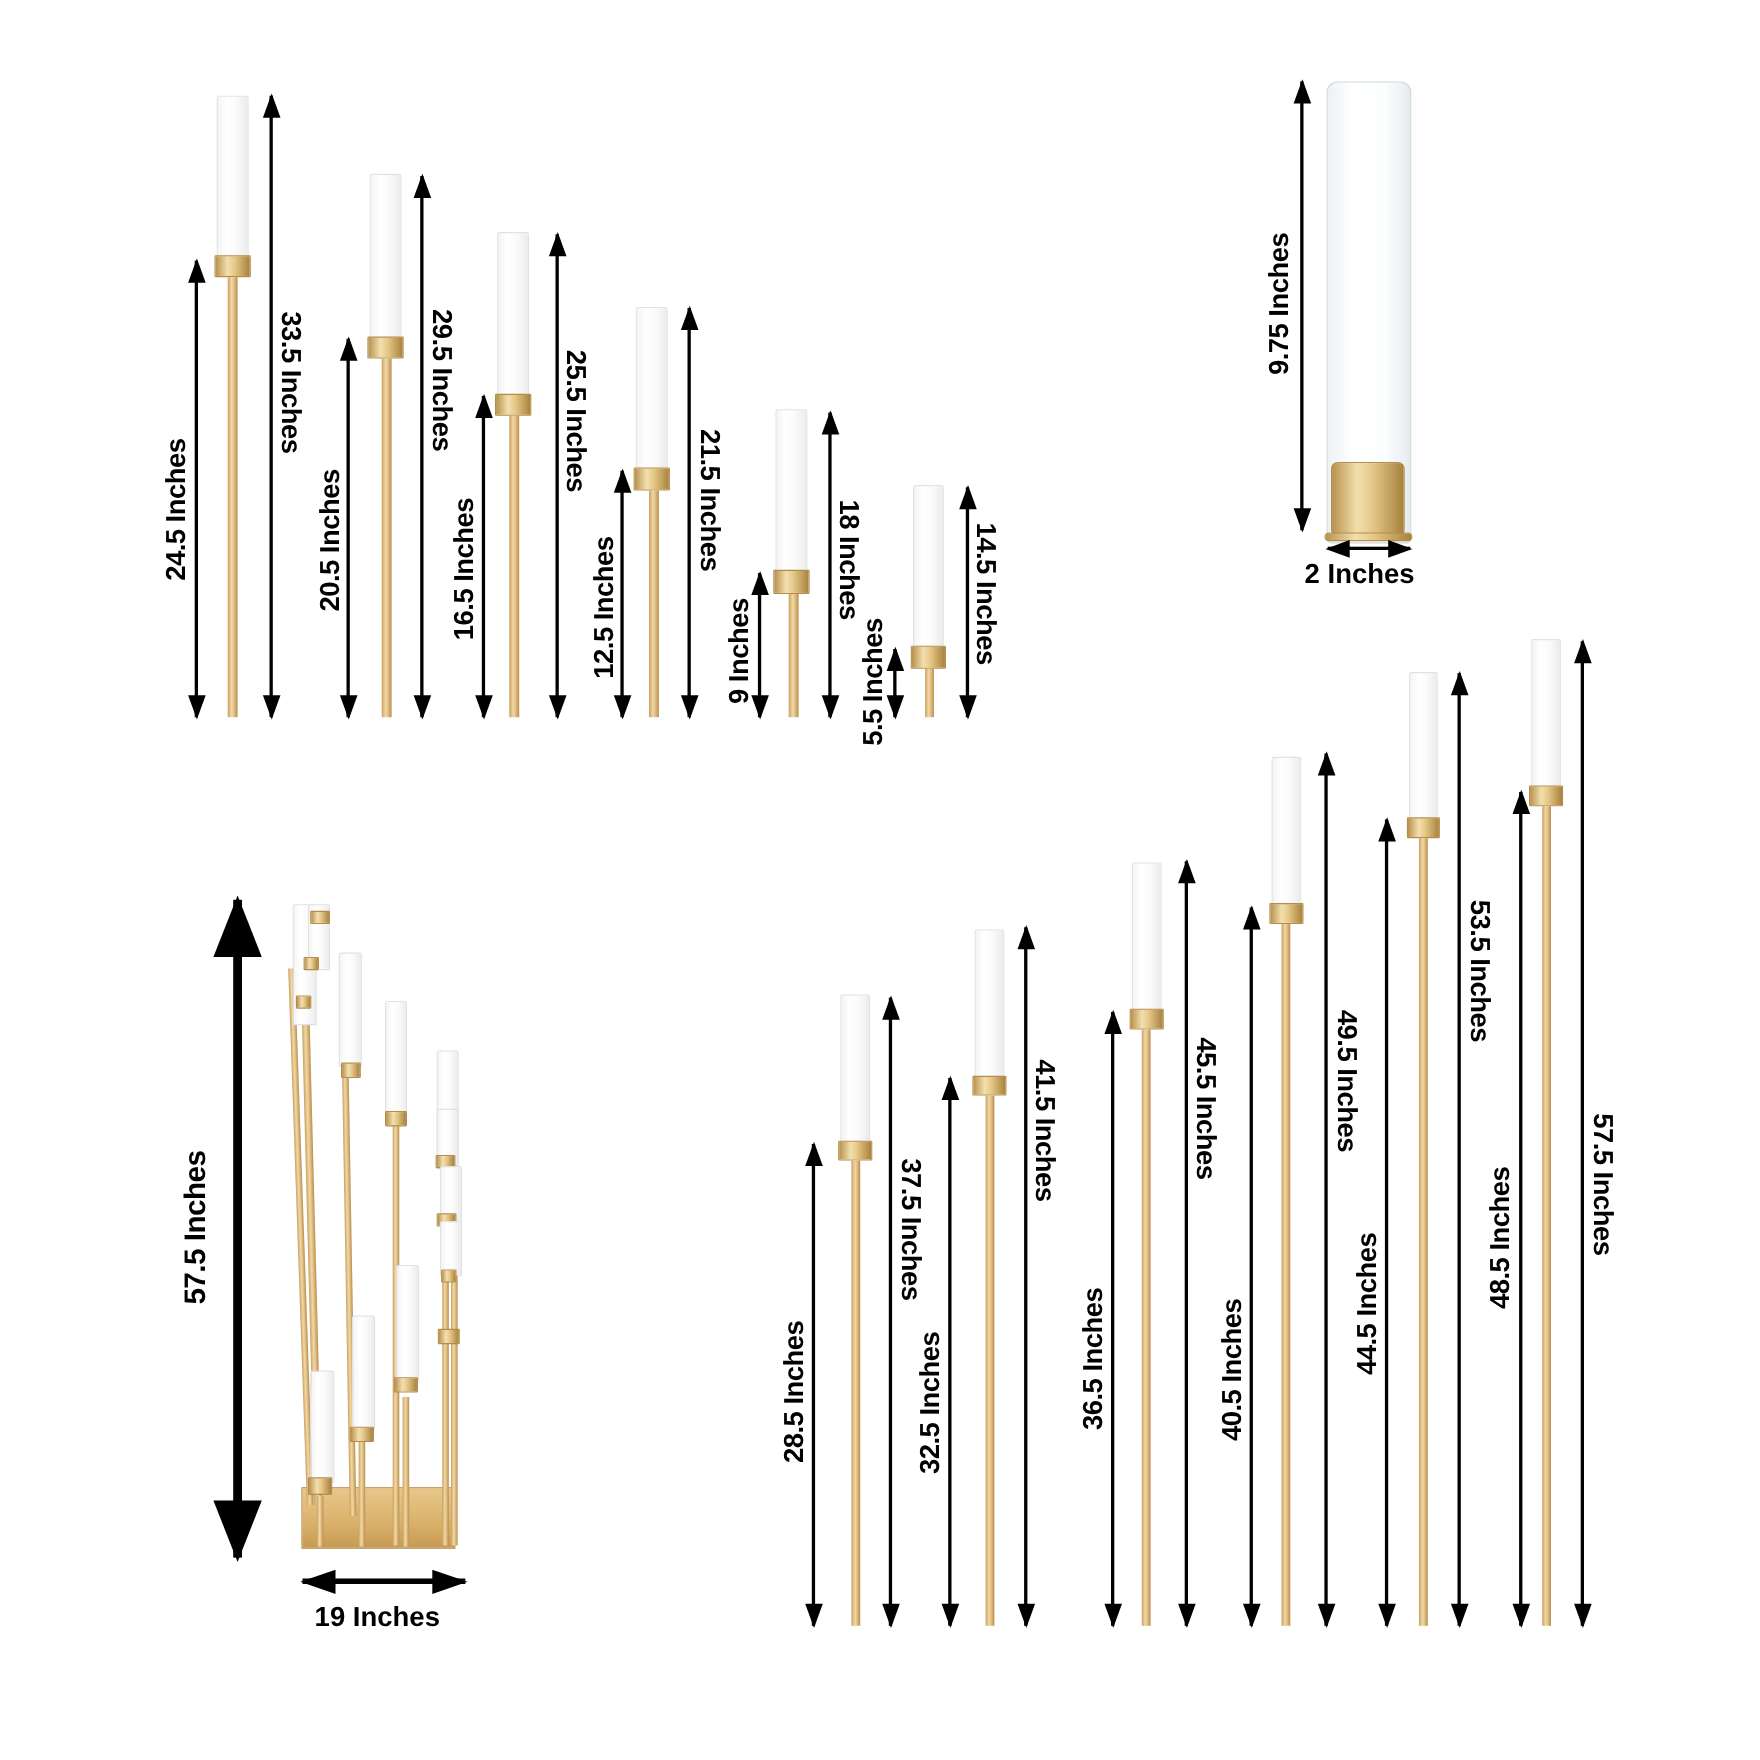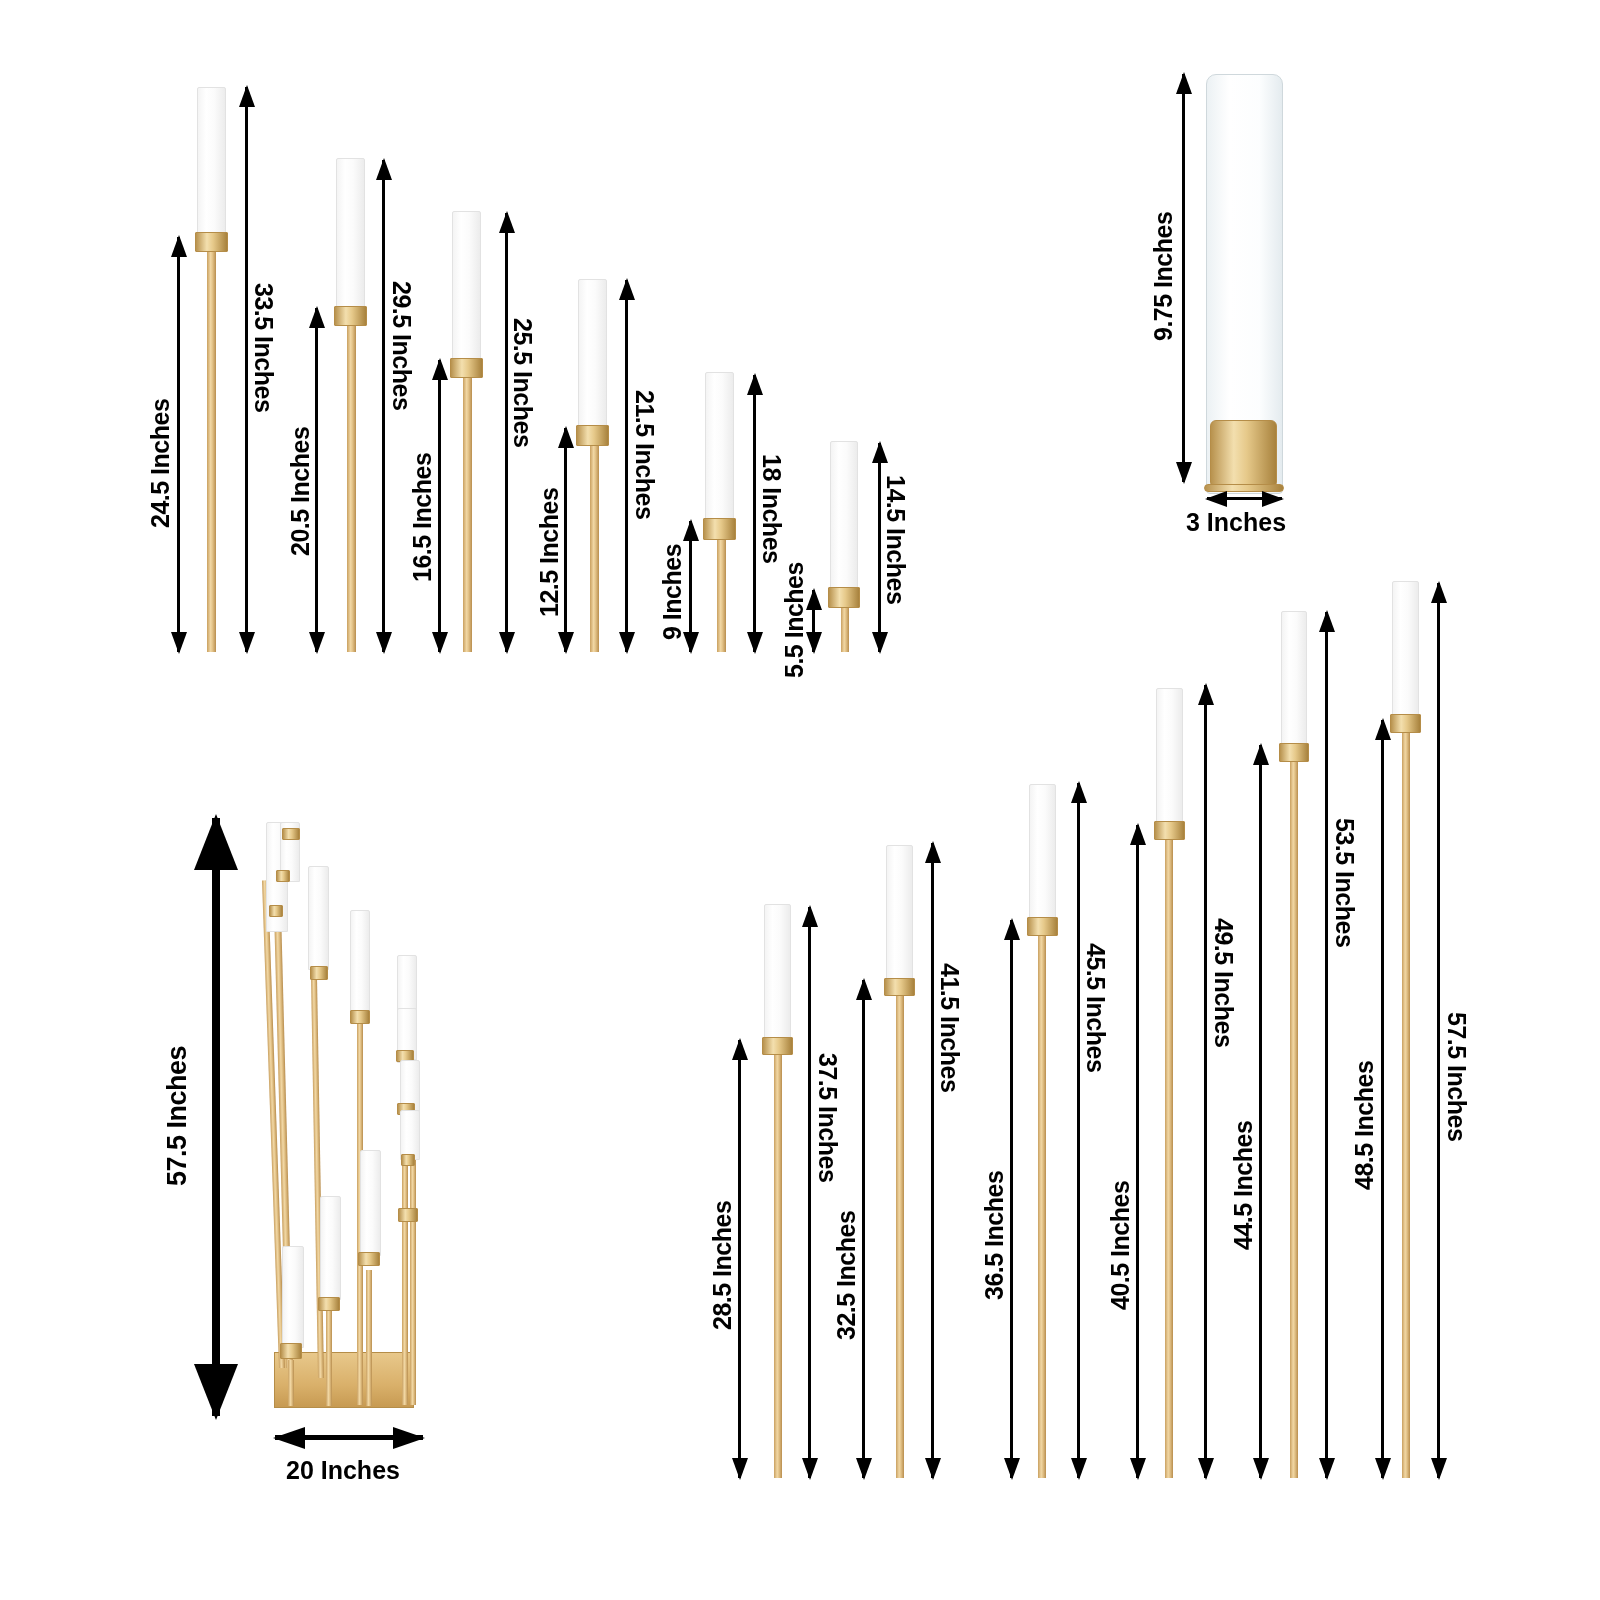--- a/index.html
+++ b/index.html
@@ -102,21 +102,21 @@
   </div>
 </div>
 
 <div>
   <div class="glass" style="left:1206px;top:74px;width:77px;height:420px;border-radius:10px 10px 4px 4px;"></div>
   <div class="collar" style="left:1210px;top:420px;width:67px;height:68px;border-radius:6px;"></div>
   <div class="collar" style="left:1204px;top:484px;width:80px;height:8px;border-radius:4px;"></div>
   <div class="arrow" style="left:1182px;top:74px;height:408px;"></div>
   <div class="vlabel up" style="left:1151px;top:341px;">9.75 Inches</div>
   <div class="harrow" style="left:1207px;top:497px;width:75px;"></div>
-  <div class="hlabel" style="left:1186px;top:508px;">3 Inches</div>
+  <div class="hlabel" style="left:1186px;top:508px;">2 Inches</div>
 </div>
 
 <div>
   <div class="arrow big" style="left:212px;top:818px;height:598px;"></div>
   <div class="vlabel up narrow" style="left:164px;top:1186px;">57.5 Inches</div>
 
   <div class="base" style="left:274px;top:1352px;width:140px;height:56px;"></div>
 
   <div class="rod" style="left:286px;top:838px;width:7px;height:530px;transform:rotate(-1.5deg);transform-origin:bottom;"></div>
   <div class="rod" style="left:279px;top:880px;width:6px;height:488px;transform:rotate(-2deg);transform-origin:bottom;"></div>
@@ -152,21 +152,21 @@
   <div class="tube" style="left:360px;top:1150px;width:21px;height:106px;"></div>
   <div class="collar" style="left:358px;top:1252px;width:22px;height:14px;"></div>
 
   <div class="tube" style="left:320px;top:1196px;width:21px;height:104px;"></div>
   <div class="collar" style="left:318px;top:1297px;width:22px;height:14px;"></div>
 
   <div class="tube" style="left:282px;top:1246px;width:22px;height:102px;"></div>
   <div class="collar" style="left:280px;top:1343px;width:22px;height:16px;"></div>
 
   <div class="harrow big" style="left:275px;top:1435px;width:148px;"></div>
-  <div class="hlabel" style="left:286px;top:1456px;">20 Inches</div>
+  <div class="hlabel" style="left:286px;top:1456px;">19 Inches</div>
 </div>
 
 <div>
 
   <div>
     <div class="tube" style="left:764px;top:904px;width:27px;height:135px;"></div>
     <div class="collar" style="left:762px;top:1037px;width:31px;height:18px;"></div>
     <div class="rod" style="left:774px;top:1055px;width:8px;height:423px;"></div>
     <div class="arrow" style="left:738px;top:1040px;height:438px;"></div>
     <div class="arrow" style="left:808px;top:907px;height:571px;"></div>

